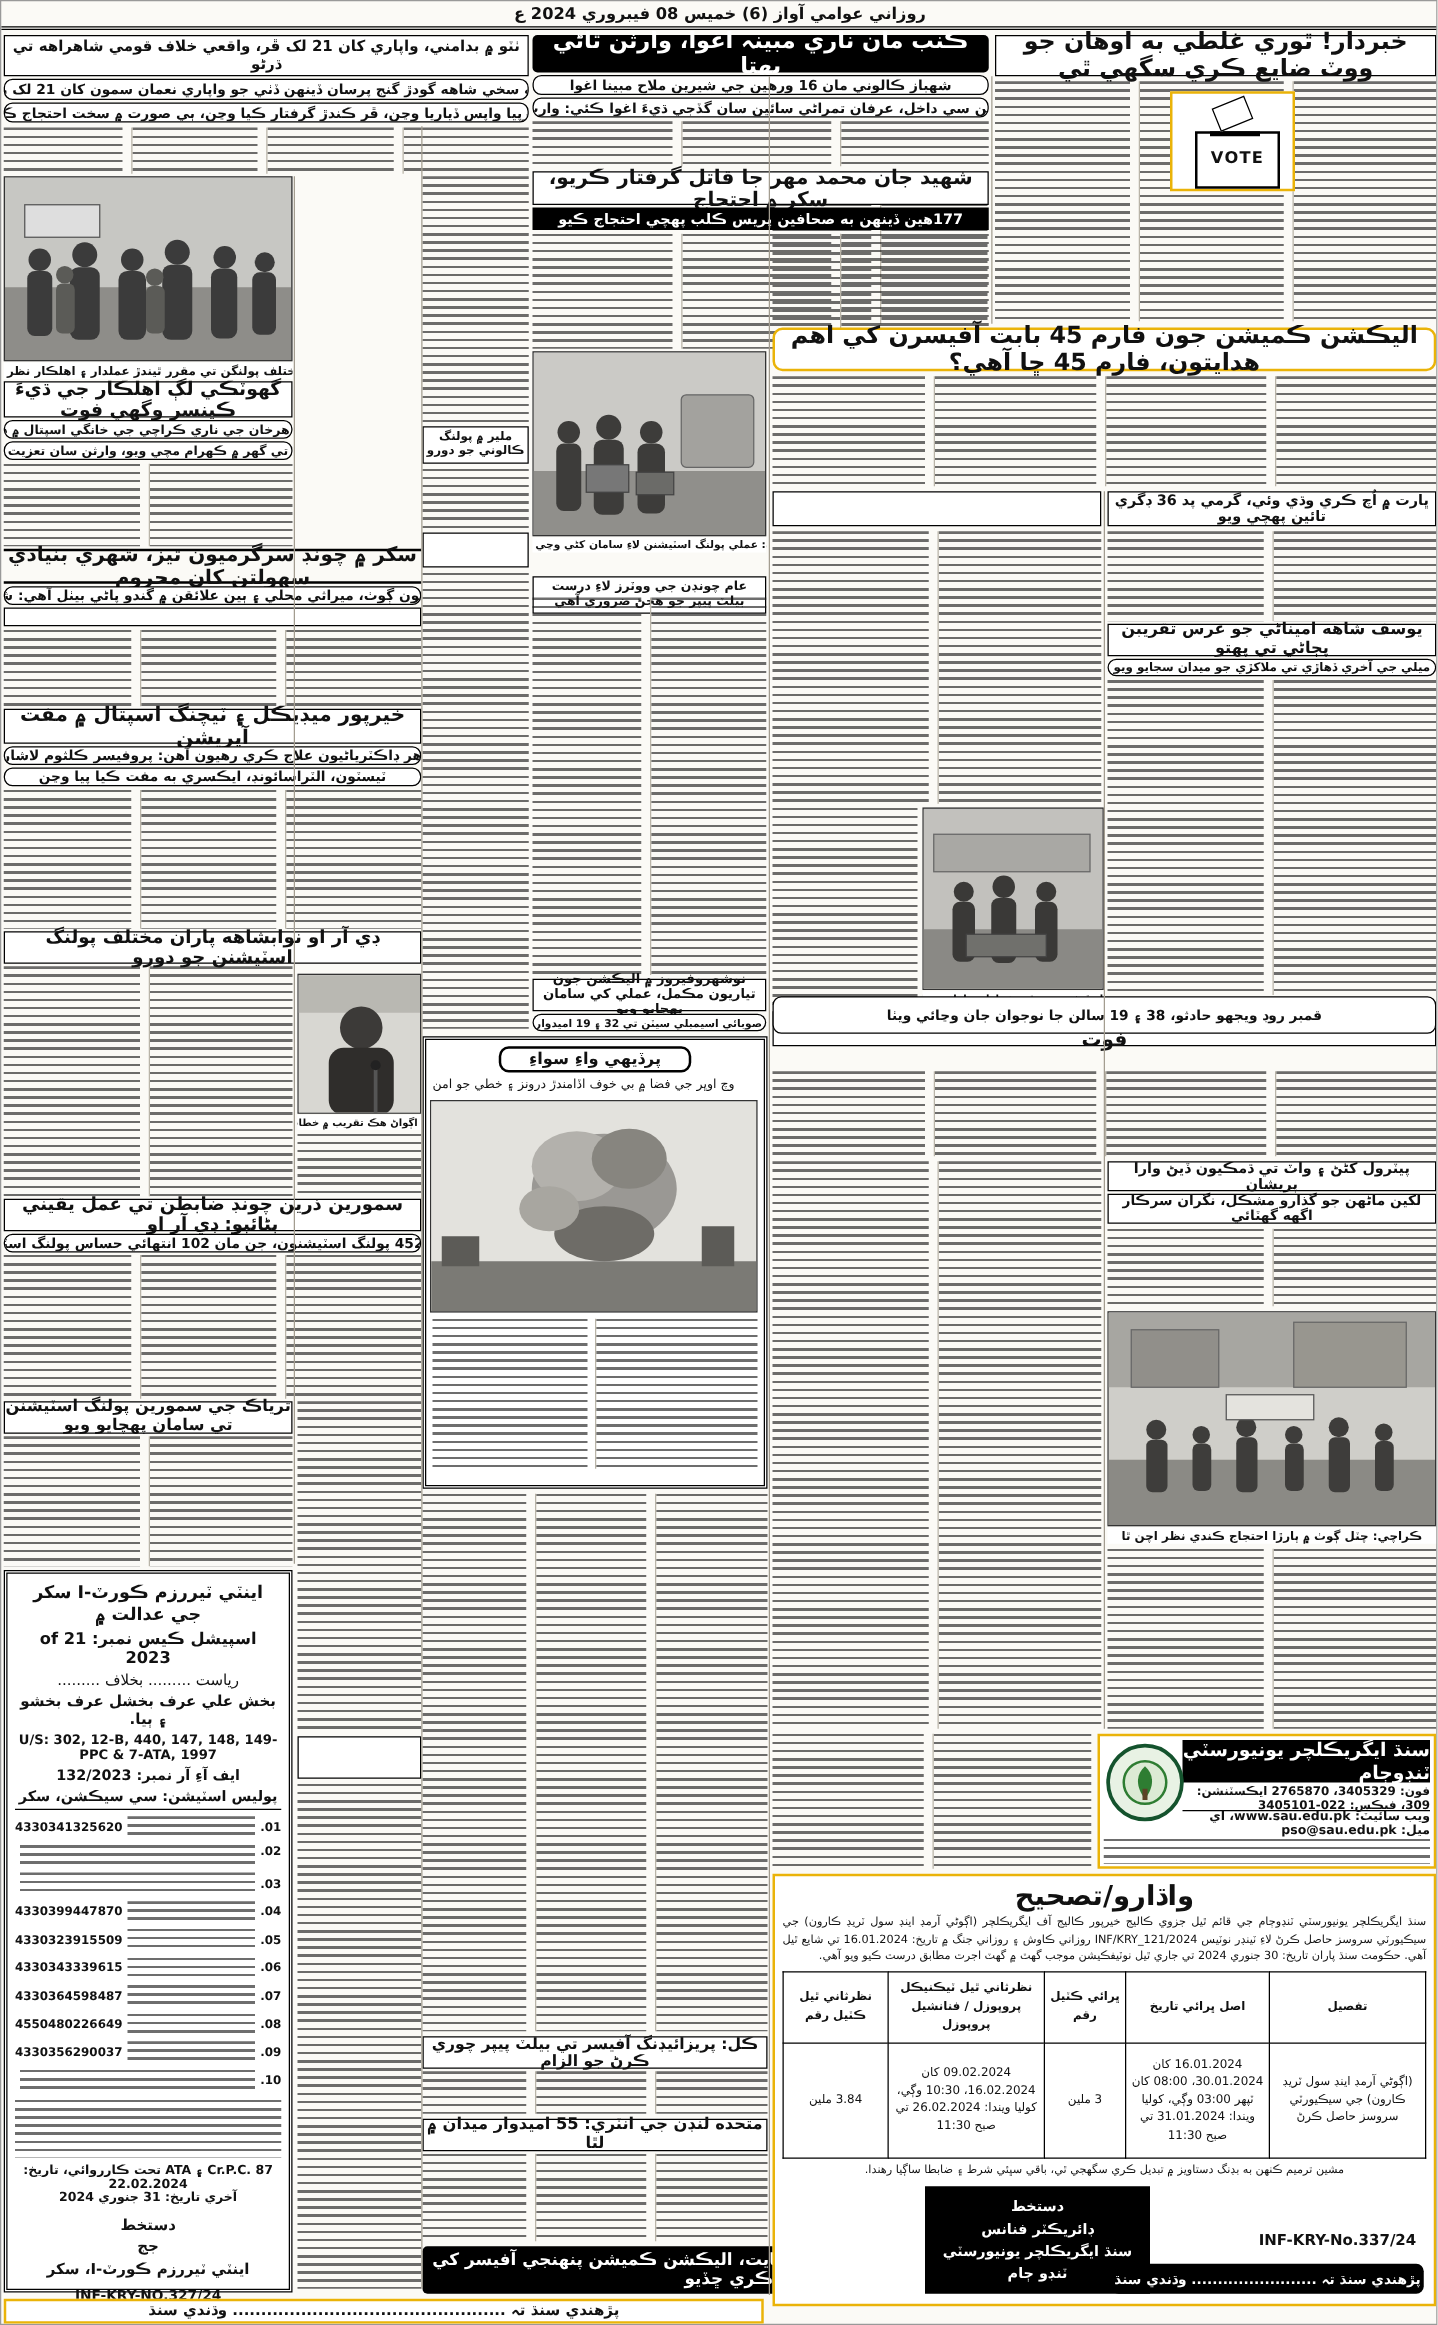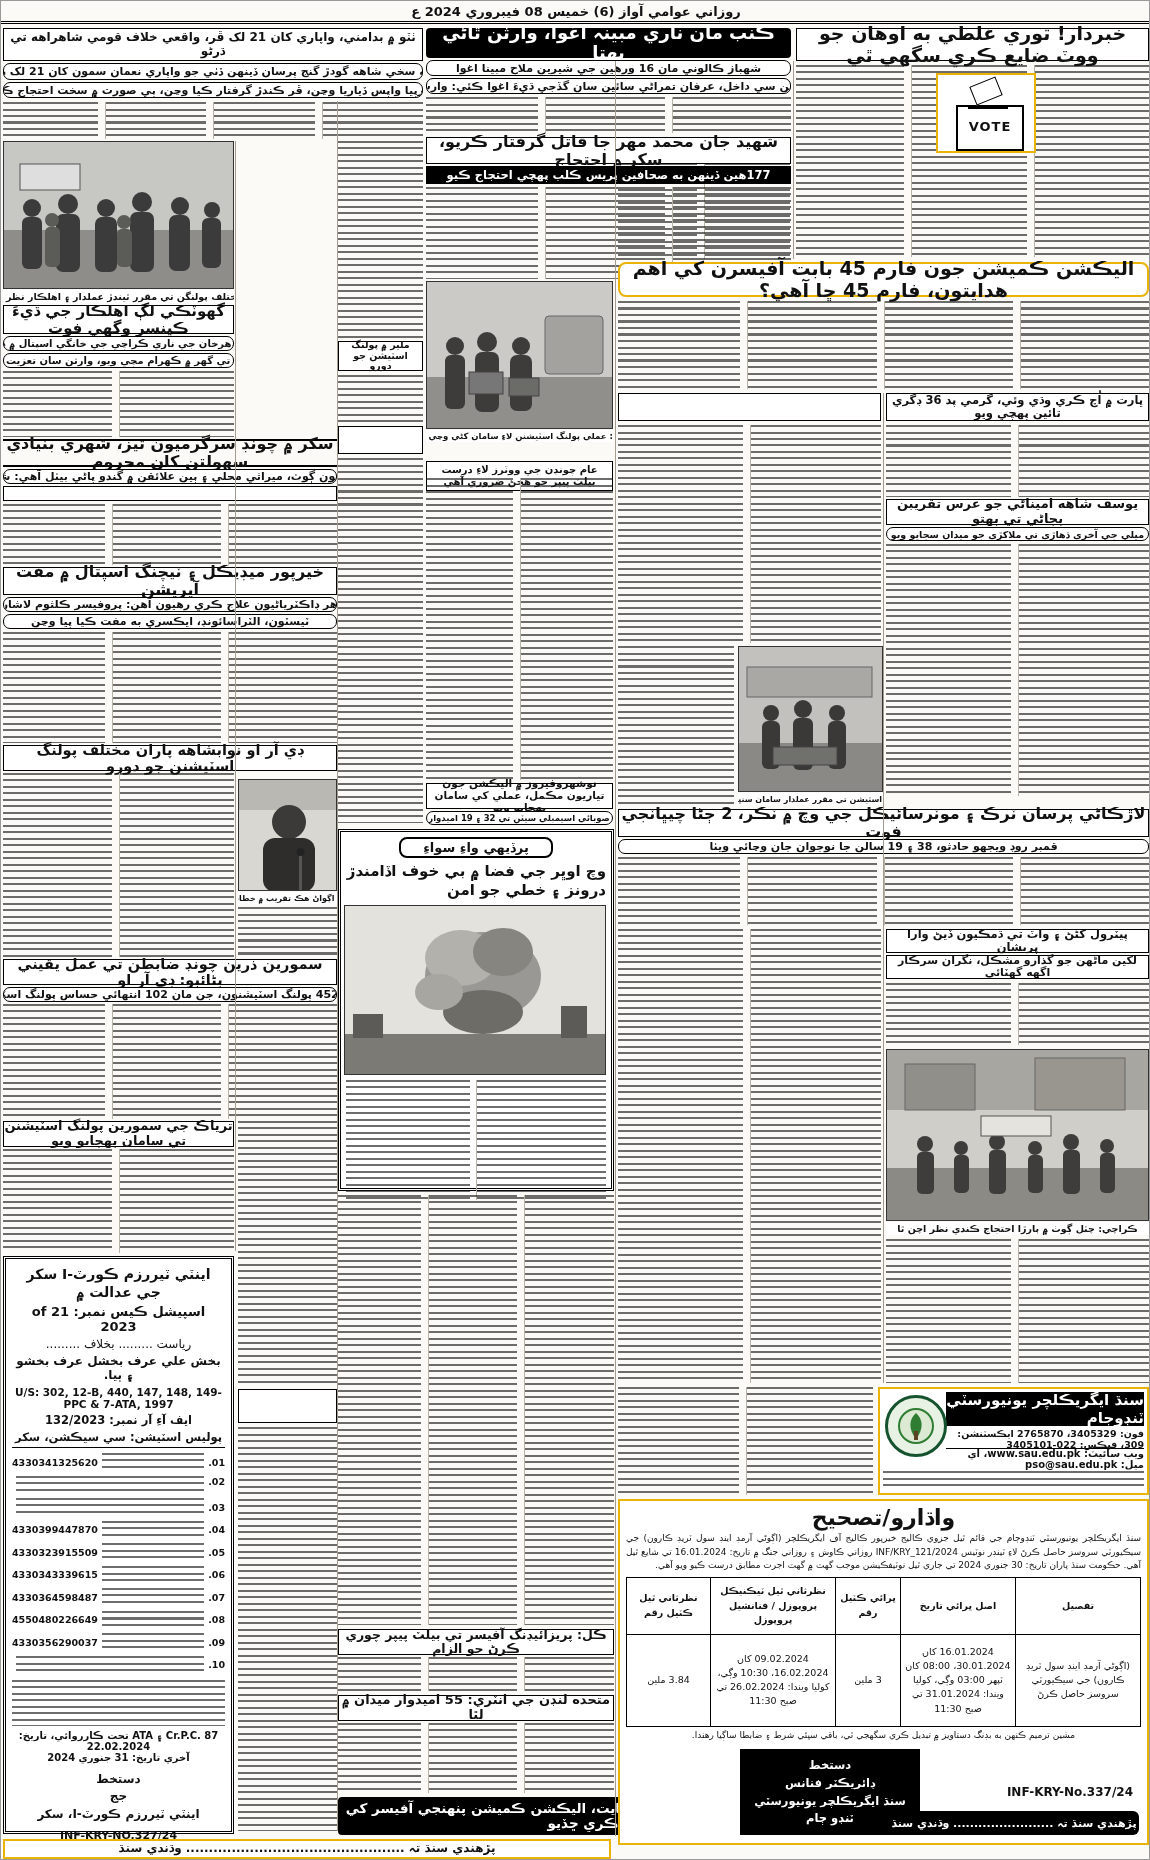--- a/index.html
+++ b/index.html
@@ -275,21 +275,21 @@
     <div style="font-size:10px;font-weight:bold;text-align:center;">آخري تاريخ: 31 جنوري 2024</div>
     <div style="margin-top:8px;text-align:center;font-weight:bold;font-size:12px;line-height:1.45;">
       <div>دستخط</div>
       <div>جج</div>
       <div>اينٽي ٽيررزم ڪورٽ-I، سکر</div>
     </div>
     <div class="ltr" style="font-size:11px;font-weight:bold;text-align:center;margin-top:6px;">INF-KRY-NO.327/24</div>
   </div>
 
   <div class="abs tx" style="left:337px;top:140px;width:85px;height:198px;"></div>
-  <div class="abs bx1 h" style="left:337px;top:340px;width:85px;height:30px;font-size:9.5px;padding:0 2px;">ملير ۾ پولنگ اسٽيشن جو دورو</div>
+  <div class="abs bx1 h" style="left:337px;top:340px;width:85px;height:30px;font-size:9.5px;padding:0 2px;">ملير ۾ پولنگ ڪالوني جو دورو</div>
   <div class="abs tx" style="left:337px;top:374px;width:85px;height:48px;"></div>
   <div class="abs bx1 tx-d" style="left:337px;top:425px;width:85px;height:28px;"></div>
   <div class="abs tx" style="left:337px;top:457px;width:85px;height:365px;"></div>
 
   <div class="abs photo" style="left:425px;top:280px;width:187px;height:148px;">
     <svg width="187" height="148" viewBox="0 0 187 148">
       <rect width="187" height="148" fill="#cbcac6"></rect>
       <rect y="95" width="187" height="53" fill="#908f8b"></rect>
       <rect x="120" y="34" width="58" height="58" rx="4" fill="#a3a29e" stroke="#666"></rect>
       <g fill="#3d3c3a">
@@ -312,21 +312,21 @@
         <div class="tx"></div>
         <div class="tx"></div>
       </div>
   </div>
 
   <div class="abs h bx1" style="left:425px;top:782px;width:187px;height:26px;font-size:10.5px;padding:0 2px;">نوشهروفيروز ۾ اليڪشن جون تياريون مڪمل، عملي کي سامان پهچايو ويو</div>
   <div class="abs sub" style="left:425px;top:810px;width:187px;height:14px;font-size:8.5px;">قومي ۽ صوبائي اسيمبلي سيٽن تي 32 ۽ 19 اميدوار ميدان ۾</div>
 
   <div class="abs dbl" style="left:337px;top:828px;width:276px;height:362px;padding:5px;">
     <div style="width:150px;margin:0 auto;border:2px solid #000;border-radius:8px;text-align:center;font-weight:bold;font-size:13px;padding:1px 0;">پرڏيهي واءِ سواءِ</div>
-    <div style="text-align:right;font-weight:bold;font-size:15px;line-height:1.25;margin-top:4px;">وچ اوڀر جي فضا ۾ بي خوف اڏامندڙ درونز ۽ خطي جو امن</div>
+    <div style="text-align:left;font-weight:normal;font-size:10px;line-height:1.25;margin-top:4px;">وچ اوڀر جي فضا ۾ بي خوف اڏامندڙ درونز ۽ خطي جو امن</div>
     <div class="photo" style="width:100%;height:168px;margin-top:5px;">
       <svg width="262" height="168" viewBox="0 0 262 168">
         <rect width="262" height="168" fill="#e3e2dd"></rect>
         <rect y="128" width="262" height="40" fill="#7b7a75"></rect>
         <rect x="10" y="108" width="30" height="24" fill="#5c5b57"></rect>
         <rect x="218" y="100" width="26" height="32" fill="#5c5b57"></rect>
         <ellipse cx="140" cy="70" rx="58" ry="44" fill="#9a9894"></ellipse>
         <ellipse cx="118" cy="52" rx="36" ry="28" fill="#b3b1ac"></ellipse>
         <ellipse cx="160" cy="46" rx="30" ry="24" fill="#87857f"></ellipse>
         <ellipse cx="140" cy="106" rx="40" ry="22" fill="#6e6c67"></ellipse>
@@ -402,21 +402,21 @@
         <circle cx="100" cy="66" r="8"></circle>
           <rect x="91" y="74" width="18" height="48" rx="6"></rect>
       </g>
       <rect x="36" y="100" width="64" height="18" fill="#70706c" stroke="#444"></rect>
     </svg>
   </div>
   <div class="abs cap" style="left:737px;top:792px;width:145px;height:12px;font-size:8px;">پولنگ اسٽيشن تي مقرر عملدار سامان سنڀاليندي</div>
   <div class="abs tx" style="left:617px;top:645px;width:116px;height:158px;"></div>
 
   <div class="abs h bx1" style="left:617px;top:808px;width:531px;height:28px;font-size:16px;">لاڙڪاڻي پرسان ٽرڪ ۽ موٽرسائيڪل جي وچ ۾ ٽڪر، 2 ڄڻا چيڀاٽجي فوت</div>
-  <div class="abs sub" style="left:617px;top:838px;width:531px;height:15px;">قمبر روڊ ويجهو حادثو، 38 ۽ 19 سالن جا نوجوان جان وڃائي ويٺا</div>
+  <div class="abs sub" style="left:617px;top:796px;width:531px;height:30px;">قمبر روڊ ويجهو حادثو، 38 ۽ 19 سالن جا نوجوان جان وڃائي ويٺا</div>
   <div class="abs" style="left:617px;top:856px;width:531px;height:68px;">
     <div class="cols rule">
         <div class="tx"></div>
         <div class="tx"></div>
         <div class="tx"></div>
         <div class="tx"></div>
       </div>
   </div>
 
   <div class="abs h bx1" style="left:885px;top:928px;width:263px;height:24px;font-size:11.5px;">پيٽرول کڻڻ ۽ واٽ تي ڌمڪيون ڏيڻ وارا پريشان</div>

